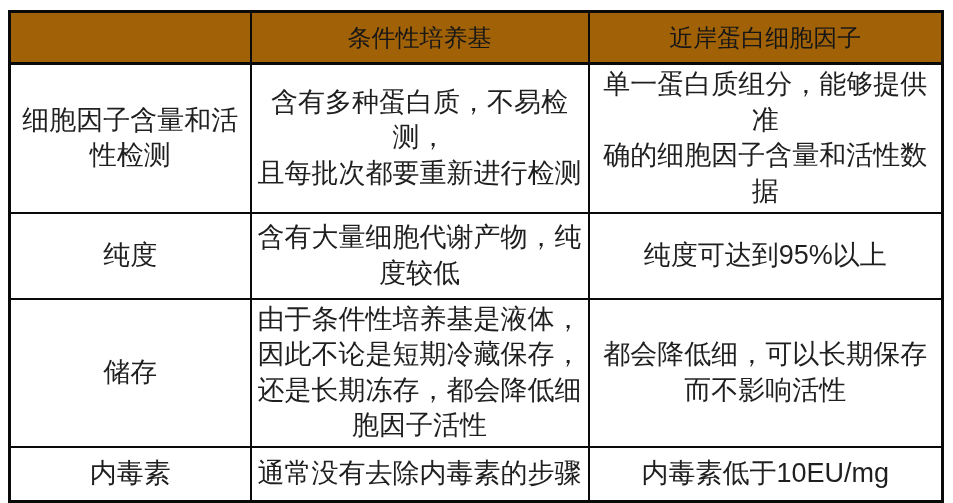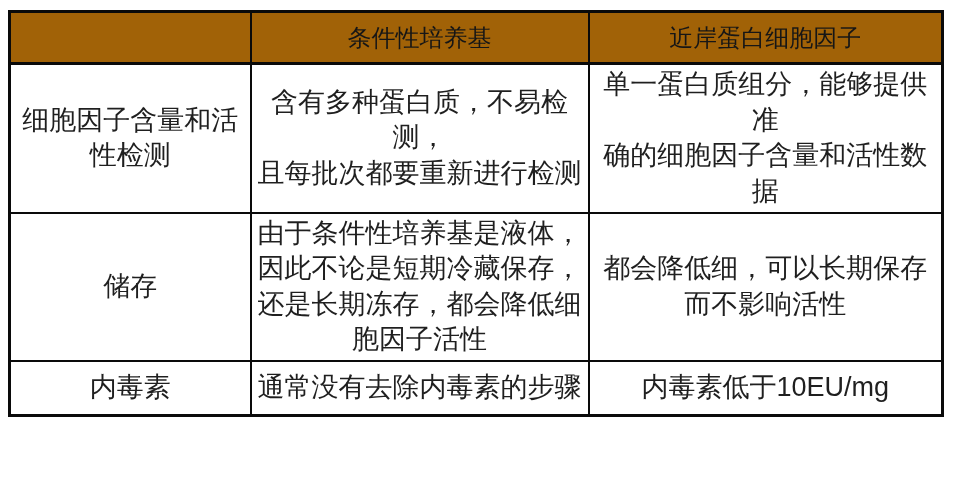--- a/index.html
+++ b/index.html
@@ -73,20 +73,26 @@
     </thead>
     <tbody>
       <tr class="r1">
         <th>细胞因子含量和活
 性检测</th>
         <td>含有多种蛋白质，不易检测，
 且每批次都要重新进行检测</td>
         <td>单一蛋白质组分，能够提供准
 确的细胞因子含量和活性数据</td>
       </tr>
+      <tr class="r2">
+        <th>纯度</th>
+        <td>含有大量细胞代谢产物，纯
+度较低</td>
+        <td>纯度可达到95%以上</td>
+      </tr>
       <tr class="r3">
         <th>储存</th>
         <td>由于条件性培养基是液体，
 因此不论是短期冷藏保存，
 还是长期冻存，都会降低细
 胞因子活性</td>
         <td>都会降低细，可以长期保存
 而不影响活性</td>
       </tr>
       <tr class="r4">

